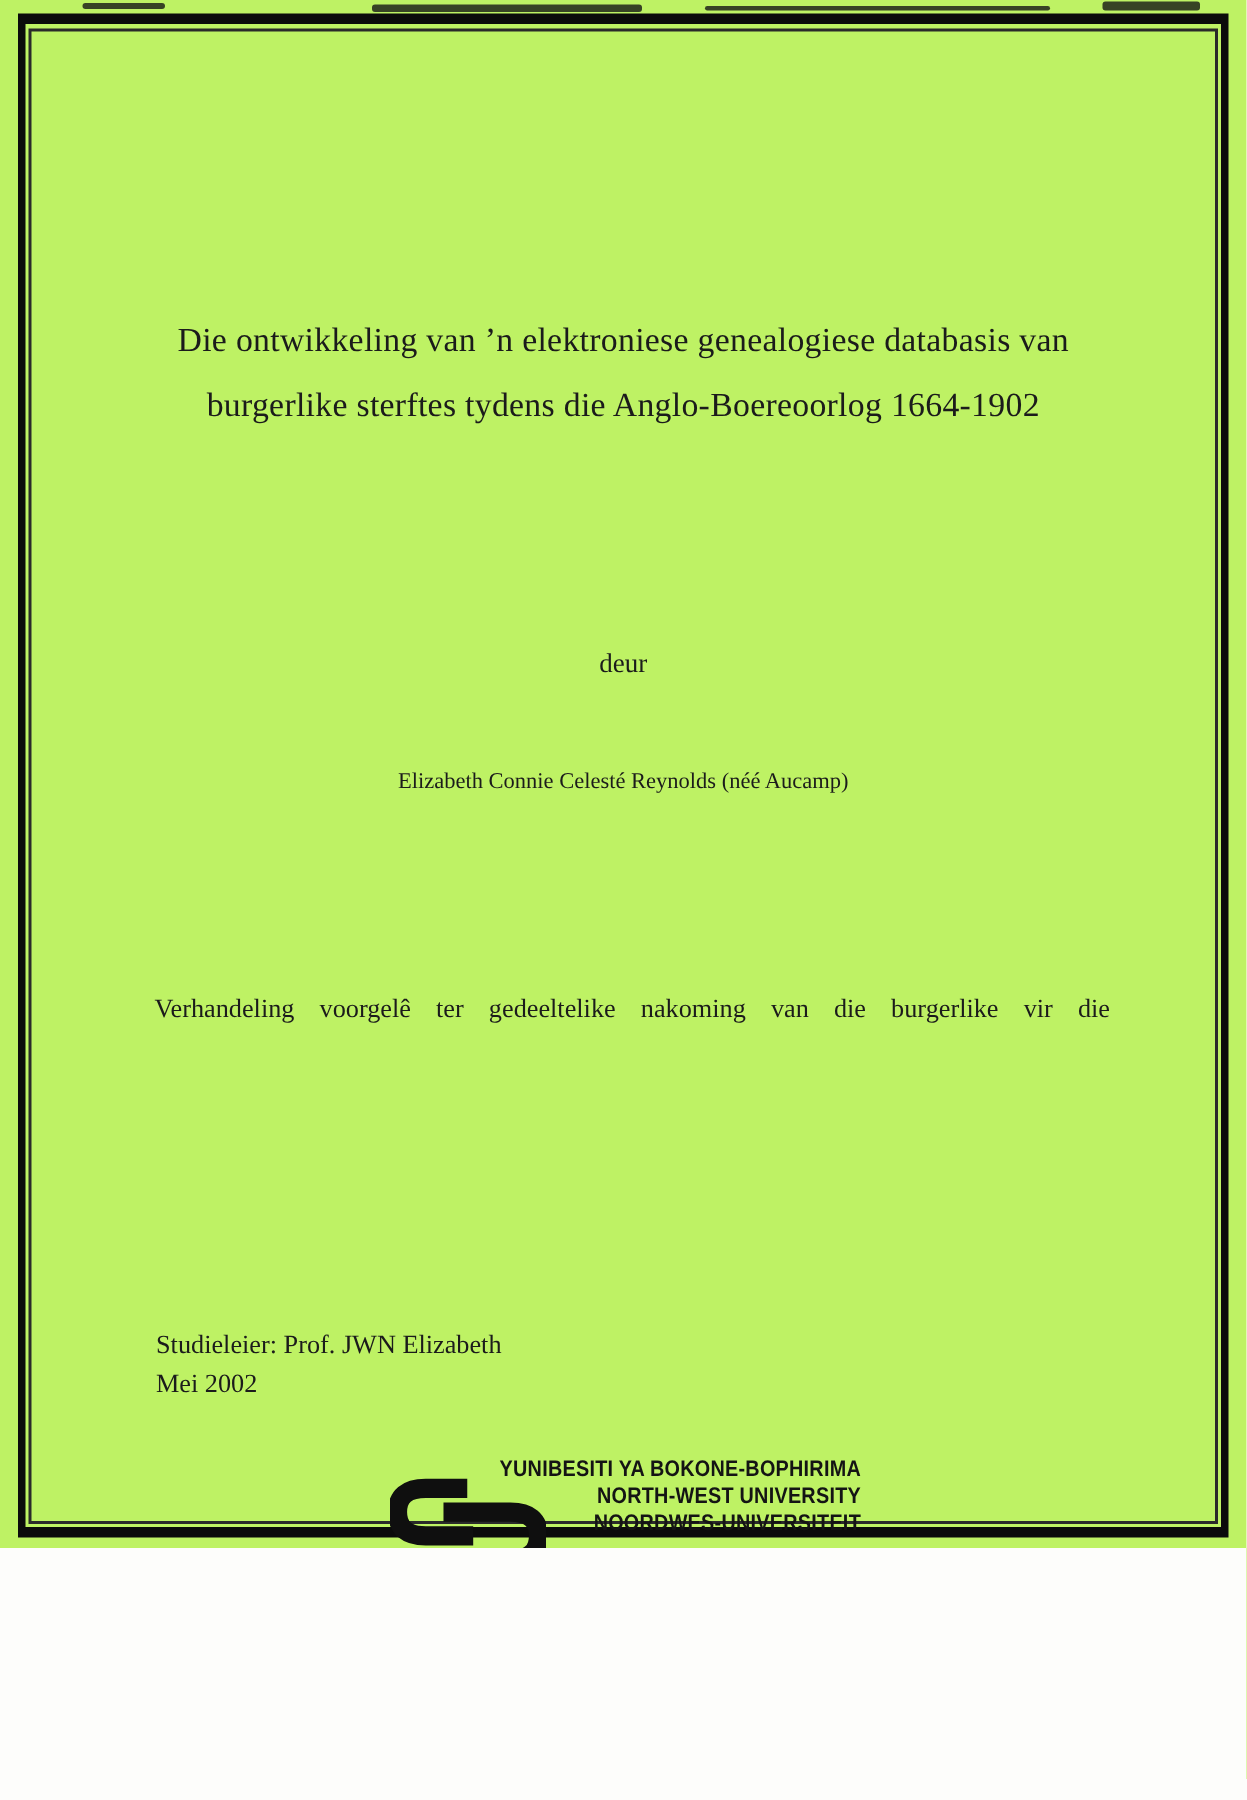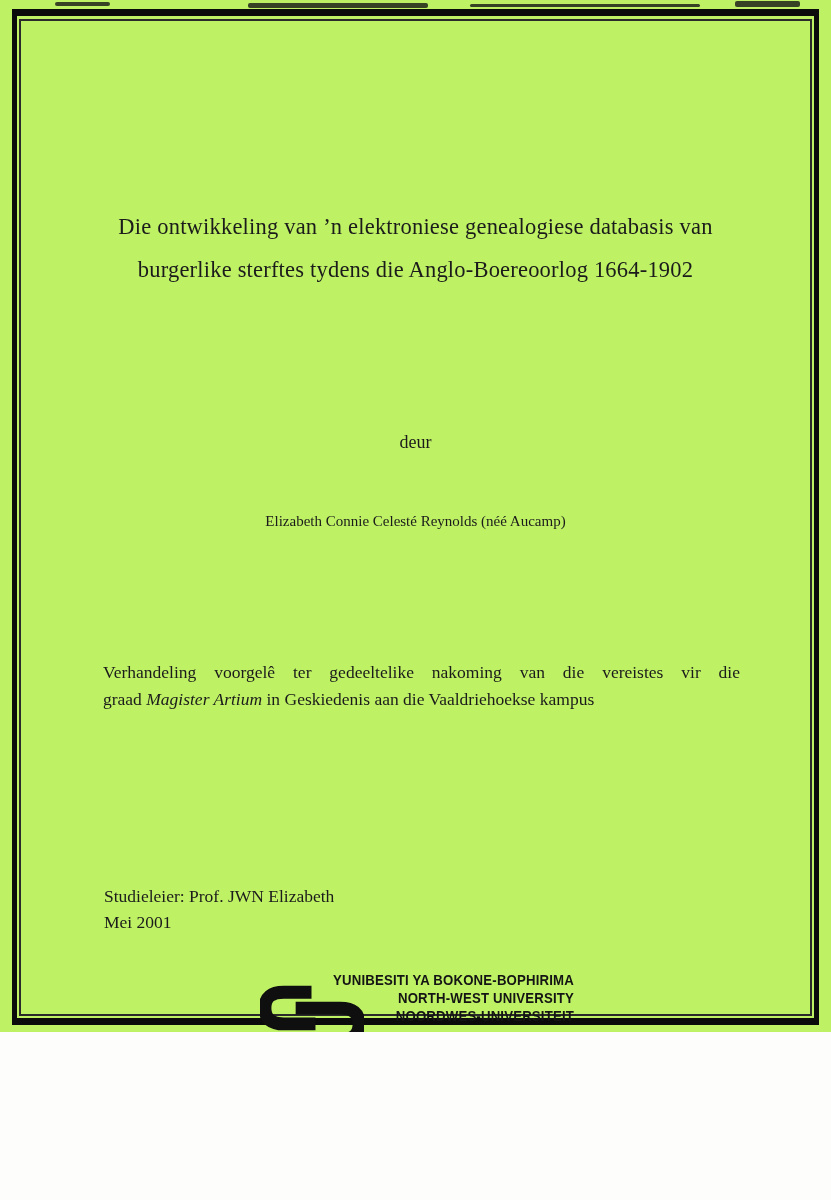--- a/index.html
+++ b/index.html
@@ -133,27 +133,26 @@
   <div class="title">
     <div>Die ontwikkeling van ’n elektroniese genealogiese databasis van</div>
     <div>burgerlike sterftes tydens die Anglo-Boereoorlog 1664-1902</div>
   </div>
 
   <div class="byline">deur</div>
 
   <div class="author">Elizabeth Connie Celesté Reynolds (néé Aucamp)</div>
 
   <div class="declaration">
-    <div class="just">Verhandeling voorgelê ter gedeeltelike nakoming van die vereistes vir die</div>
-    <div><span>graad </span><em>Magister Artium</em><span> in Geskiedenis aan die Vaaldriehoekse kampus</span></div>
+    <div class="just">Verhandeling voorgelê ter gedeeltelike nakoming van die burgerlike vir die</div>
   </div>
 
   <div class="supervisor-block">
     <div>Studieleier: Prof. JWN Elizabeth</div>
-    <div>Mei 2001</div>
+    <div>Mei 2002</div>
   </div>
 
   <div class="logo">
     <svg class="logo-mark" width="104" height="62" viewBox="0 0 105 61" aria-hidden="true">
       <path d="M 52 6.5 H 24 Q 5 6.5 5 22.5 Q 5 38.5 24 38.5 H 56" fill="none" stroke="#0f0f0f" stroke-width="13" stroke-linecap="butt"></path>
       <path d="M 33 54.5 H 81 Q 100 54.5 100 38.5 Q 100 22.5 81 22.5 H 36" fill="none" stroke="#0f0f0f" stroke-width="13" stroke-linecap="butt"></path>
     </svg>
     <div class="logo-text">
       <div>YUNIBESITI YA BOKONE-BOPHIRIMA</div>
       <div>NORTH-WEST UNIVERSITY</div>

